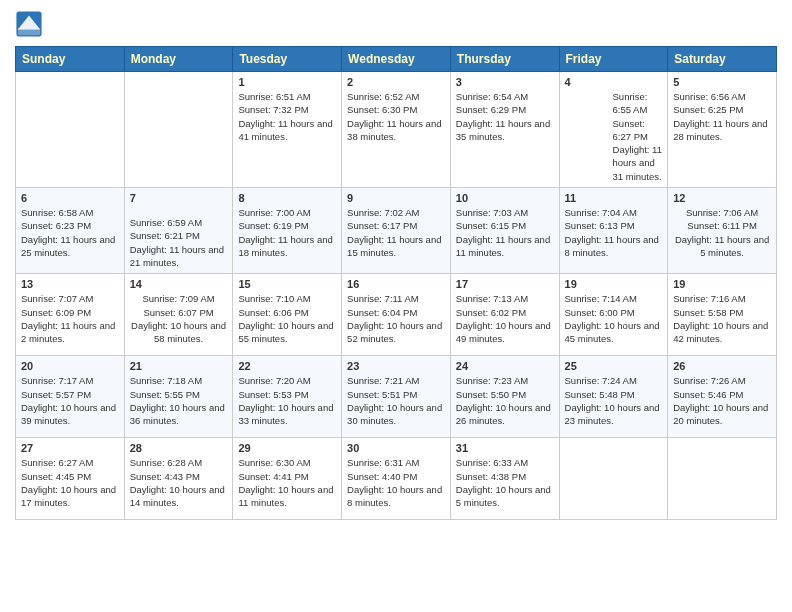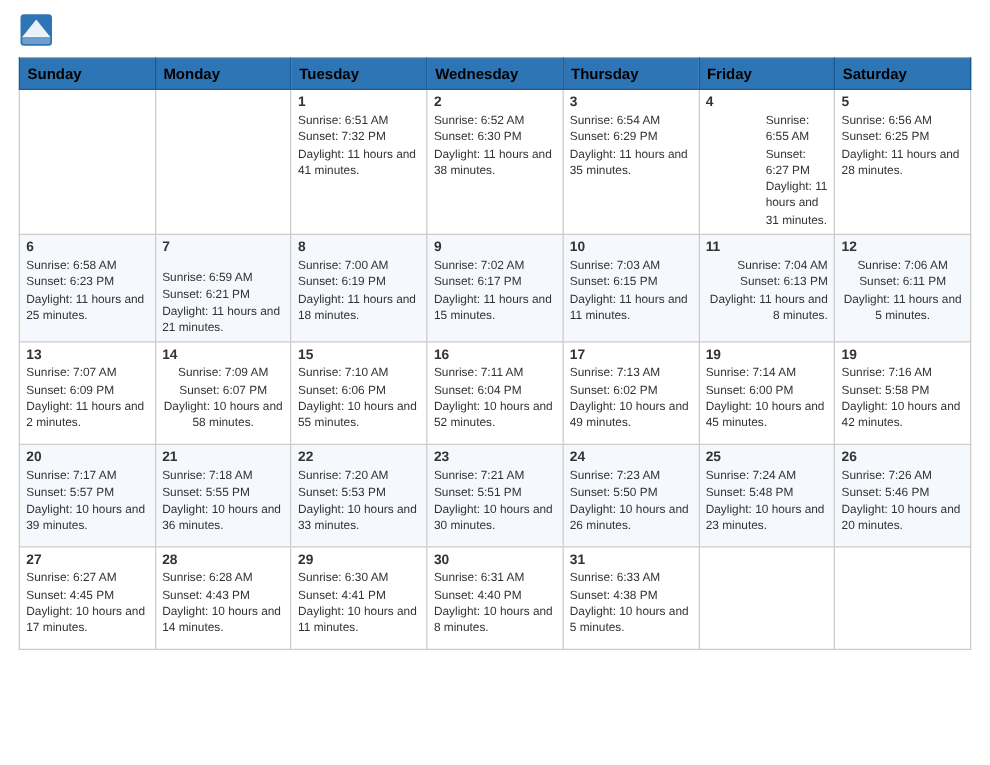--- a/index.html
+++ b/index.html
@@ -53,21 +53,21 @@
       font-size: 13px;
       color: #555;
     }
     table {
       width: 100%;
       border-collapse: collapse;
       table-layout: fixed;
     }
     thead th {
       background: #2e75b6;
-      color: #000000;
+      color: #fef9c3;
       text-align: left;
       padding: 5px 6px;
       font-size: 12px;
       font-weight: 600;
       border: 1px solid #1a5a96;
     }
     tbody td {
       vertical-align: top;
       border: 1px solid #ccc;
       padding: 4px 5px;
@@ -189,21 +189,21 @@
 Daylight: 11 hours and 15 minutes.</div>
           </td>
           <td>
             <span class="day-num">10</span>
             <div class="day-info" style="white-space: pre-line;">Sunrise: 7:03 AM
 Sunset: 6:15 PM
 Daylight: 11 hours and 11 minutes.</div>
           </td>
           <td>
             <span class="day-num">11</span>
-            <div class="day-info" style="white-space: pre-line; text-align: right;">Sunrise: 7:04 AM
+            <div class="day-info" style="white-space: pre-line;">Sunrise: 7:04 AM
 Sunset: 6:13 PM
 Daylight: 11 hours and 8 minutes.</div>
           </td>
           <td>
             <span class="day-num">12</span>
             <div class="day-info" style="white-space: pre-line; text-align: center;">Sunrise: 7:06 AM
 Sunset: 6:11 PM
 Daylight: 11 hours and 5 minutes.</div>
           </td>
         </tr>

